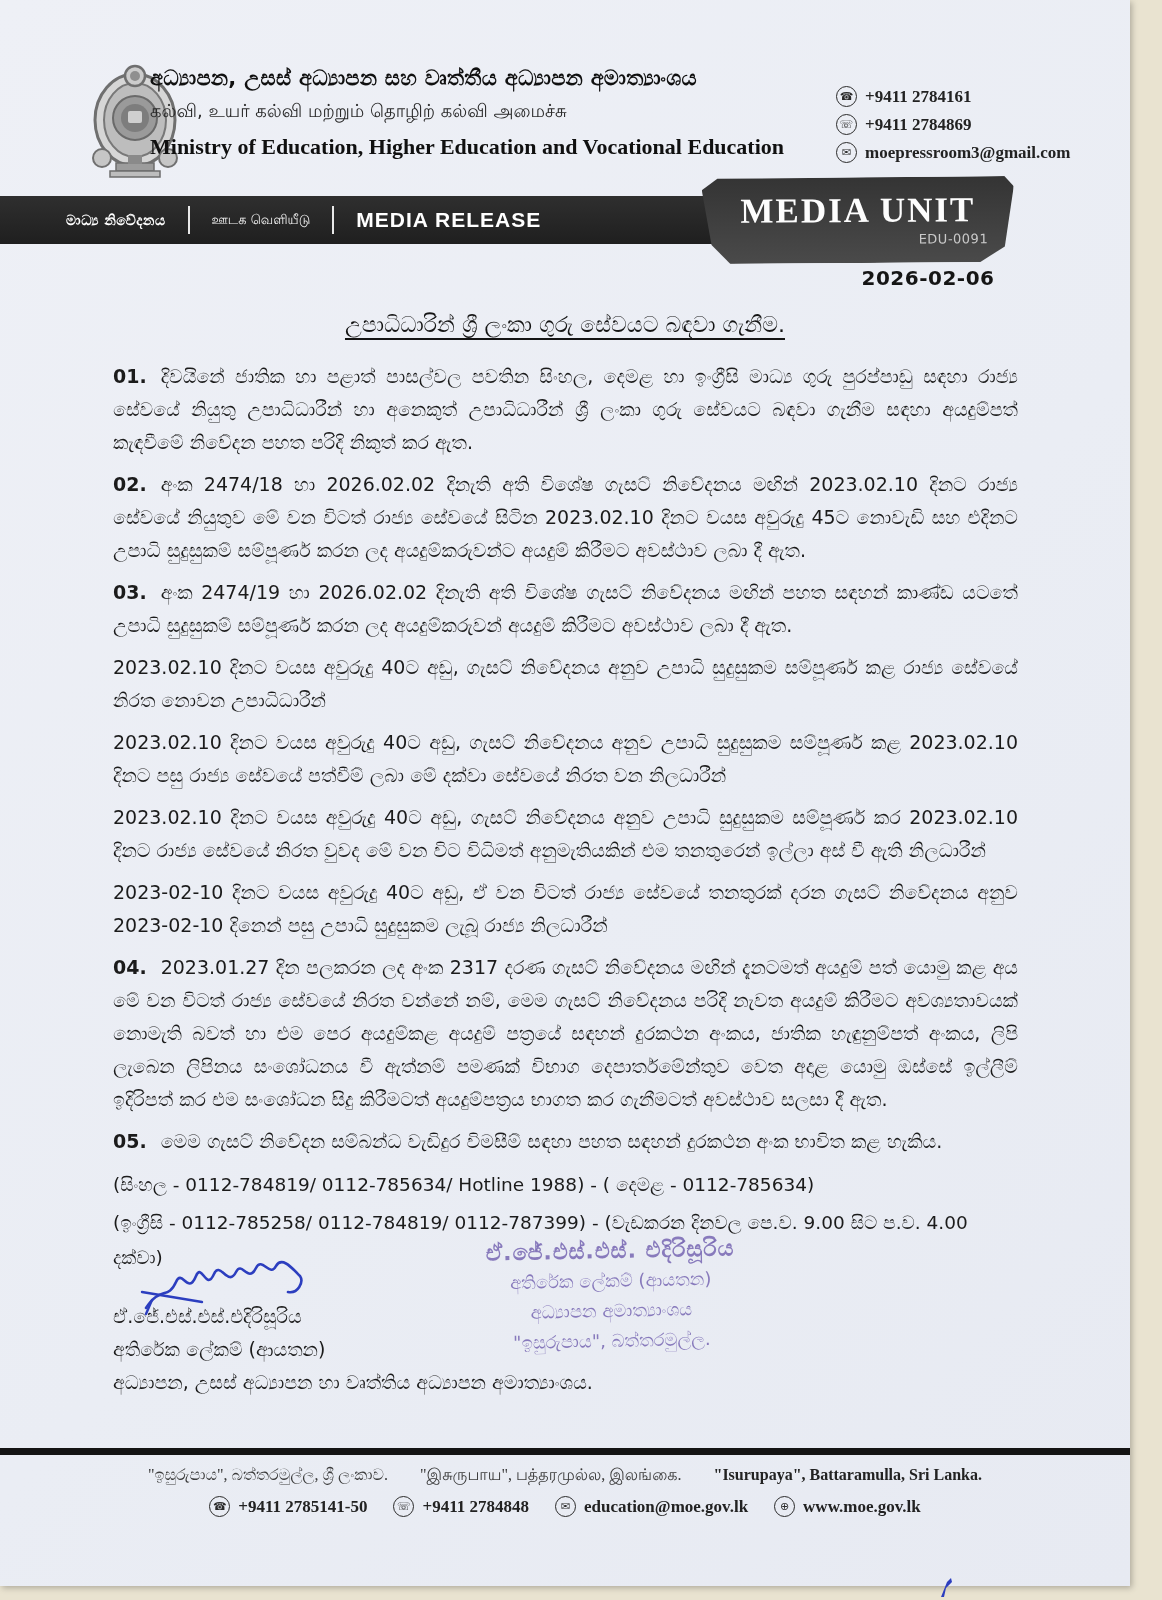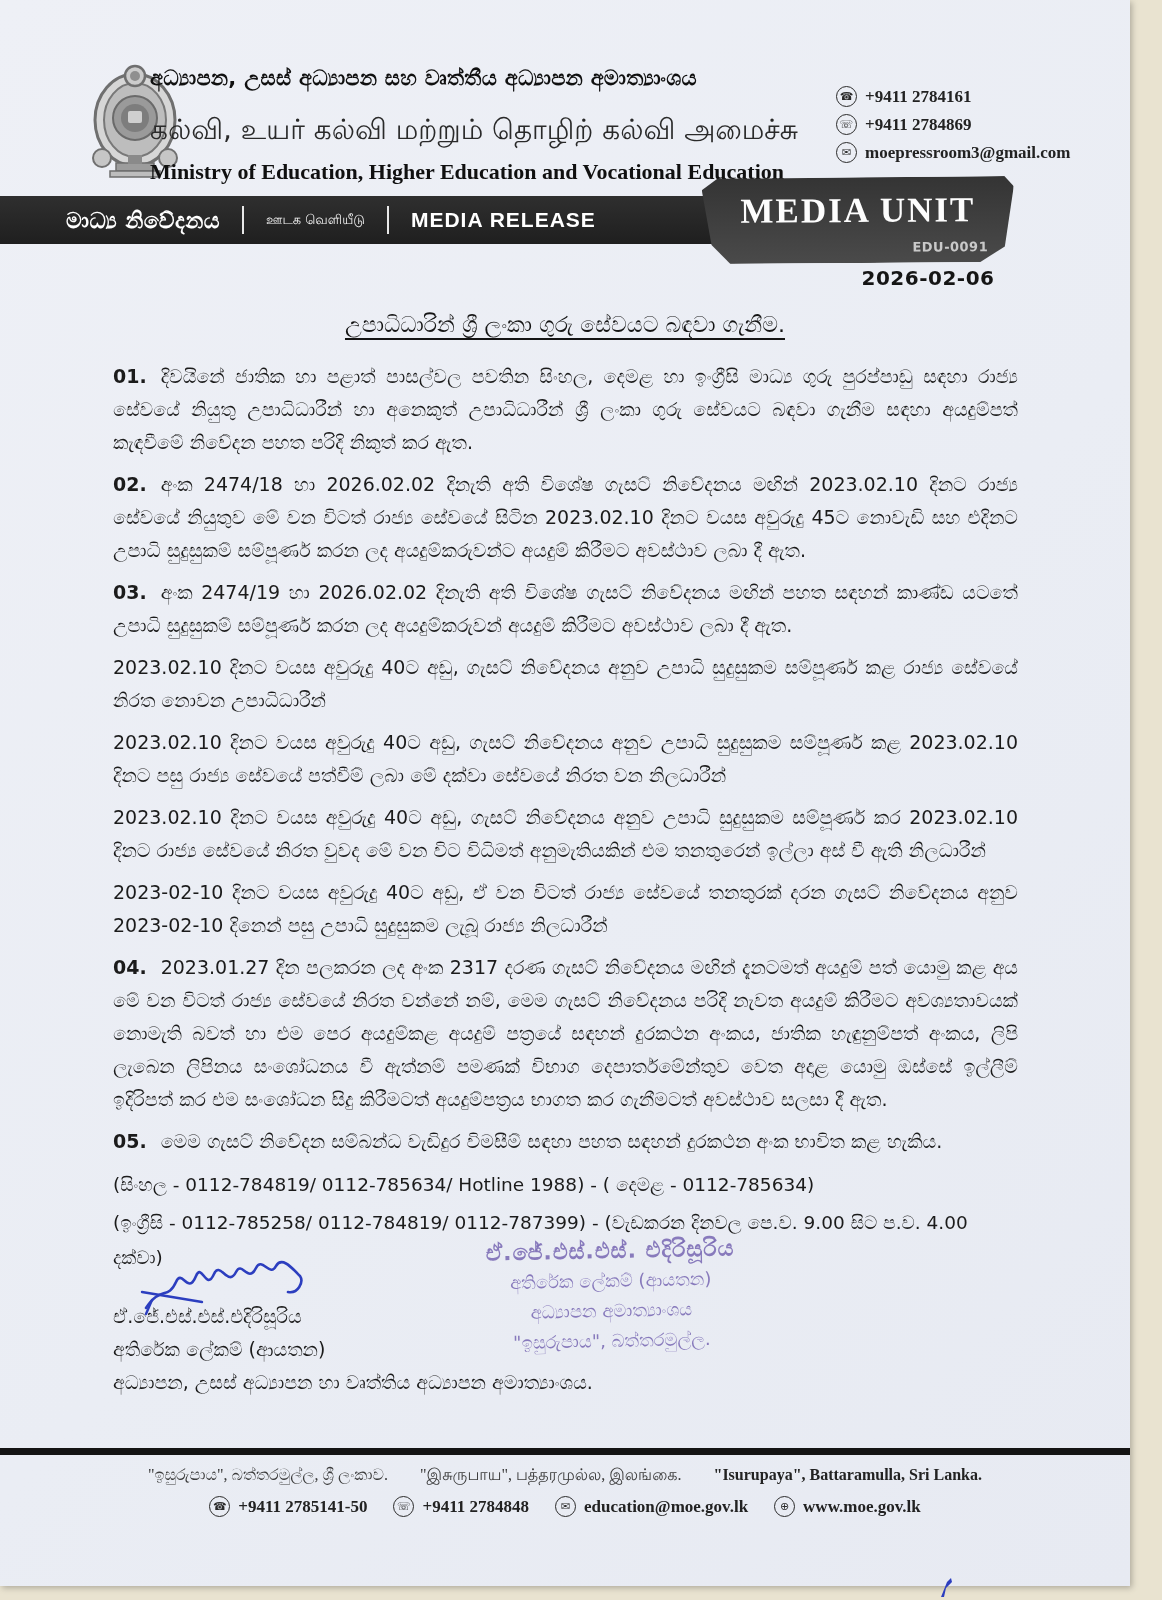--- a/index.html
+++ b/index.html
@@ -14,53 +14,53 @@
   .page{
     position:absolute;left:0;top:0;
     width:1130px;height:1586px;
     background:linear-gradient(135deg,#eef0f6 0%,#eaedf4 55%,#e7eaf2 100%);
     box-shadow:2px 2px 6px rgba(0,0,0,.25);
   }
   
   .emblem{position:absolute;left:86px;top:60px;width:98px;height:120px;}
   .ministry{position:absolute;left:150px;top:66px;width:680px;}
   .ministry .si{font-size:21px;font-weight:700;color:#101010;letter-spacing:.3px;}
-  .ministry .ta{font-size:28px;color:#2a2a2a;margin-top:23px;}
+  .ministry .ta{font-size:18px;color:#2a2a2a;margin-top:10px;}
   .ministry .en{font-family:"Liberation Serif",serif;font-size:22px;font-weight:700;color:#101010;margin-top:10px;}
   .hcontacts{position:absolute;left:836px;top:86px;font-family:"Liberation Serif",serif;}
   .hrow{display:flex;align-items:center;margin-bottom:7px;font-size:17px;font-weight:700;color:#222;}
   .cicon{
     width:19px;height:19px;border:1.6px solid #2a2a2a;border-radius:50%;
     display:inline-flex;align-items:center;justify-content:center;
     font-size:11px;margin-right:8px;color:#2a2a2a;flex:0 0 auto;
     font-family:"DejaVu Sans",sans-serif;font-weight:400;
   }
   
   .banner{
     position:absolute;left:0;top:196px;width:986px;height:48px;
     background:linear-gradient(180deg,#2f2f2f,#1f1f1f);
     display:flex;align-items:center;padding-left:66px;box-sizing:border-box;
   }
-  .banner .si{color:#fff;font-size:22px;font-weight:700;letter-spacing:.5px;}
+  .banner .si{color:#fff;font-size:14px;font-weight:700;letter-spacing:.5px;}
   .banner .ta{color:#f2f2f2;font-size:13px;}
   .banner .en{color:#fff;font-size:21px;font-weight:700;letter-spacing:1px;font-family:"Liberation Sans",sans-serif;}
   .bsep{width:2px;height:28px;background:#e8e8e8;margin:0 22px;}
   .unit-badge{
     position:absolute;left:702px;top:177px;width:312px;height:86px;
     background:linear-gradient(180deg,#343434,#4a4a4a);
     clip-path:polygon(5% 1%,97% 0%,100% 12%,97% 82%,89% 100%,9% 100%,3% 78%,0% 14%);
     transform:rotate(-.4deg);
   }
   .unit-badge .label{
     position:absolute;left:0;right:0;top:14px;text-align:center;
     font-family:"Liberation Serif",serif;font-weight:700;font-size:35px;
     color:#fdfdfd;letter-spacing:2px;
   }
   .unit-badge .ref{
-    position:absolute;right:26px;bottom:8px;font-size:13px;color:#c9c9c9;letter-spacing:.5px;font-weight:bold;
+    position:absolute;right:26px;bottom:16px;font-size:13px;color:#c9c9c9;letter-spacing:.5px;
   }
   .rel-date{
     position:absolute;left:858px;top:266px;width:140px;text-align:center;
     font-size:20px;font-weight:700;color:#151515;letter-spacing:.5px;
   }
   
   .doc-title{
     position:absolute;left:0;top:312px;width:1130px;text-align:center;
     font-size:22px;font-weight:400;color:#141414;
   }

